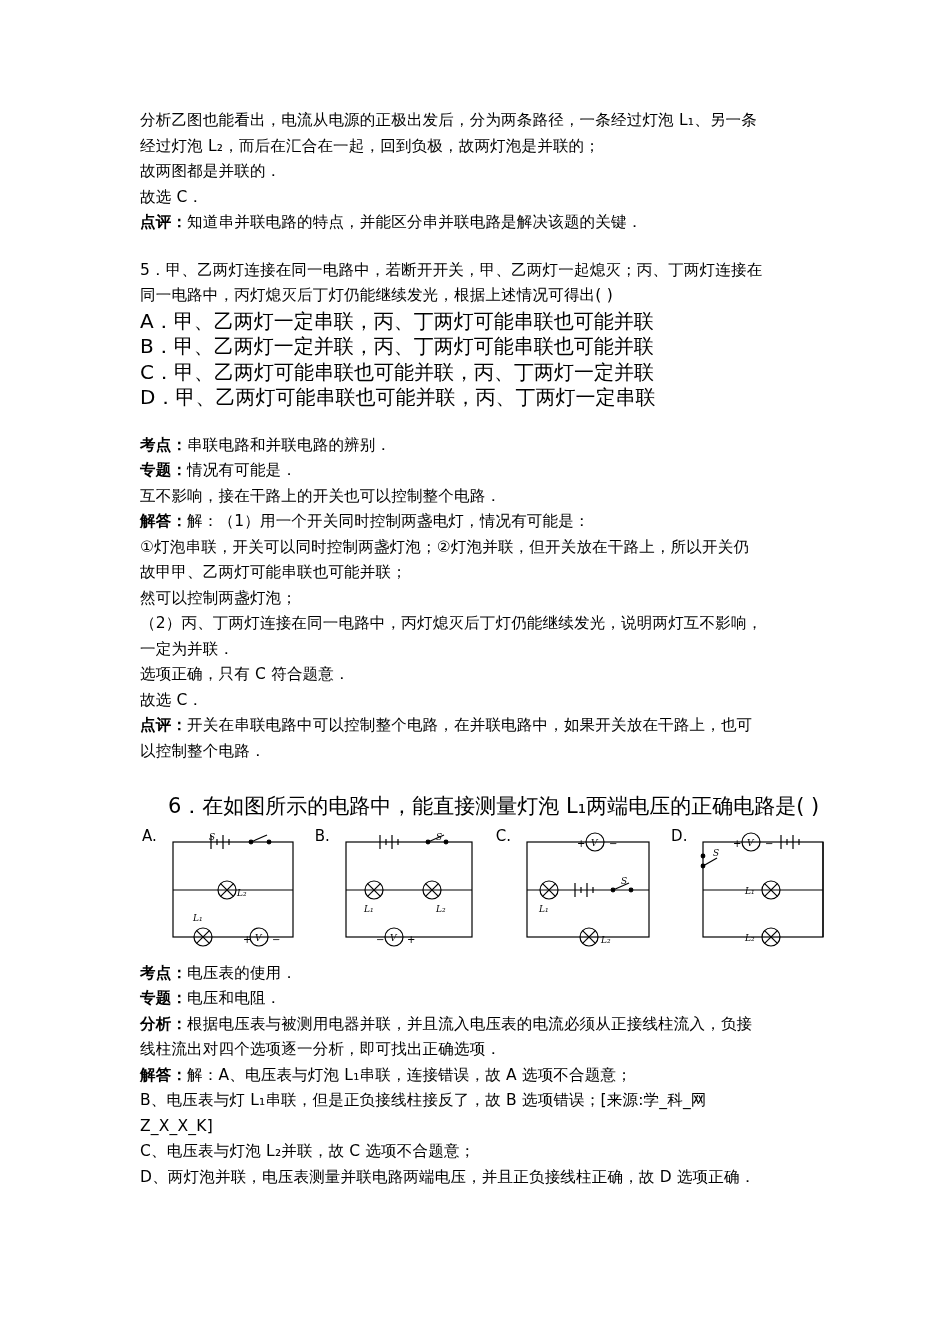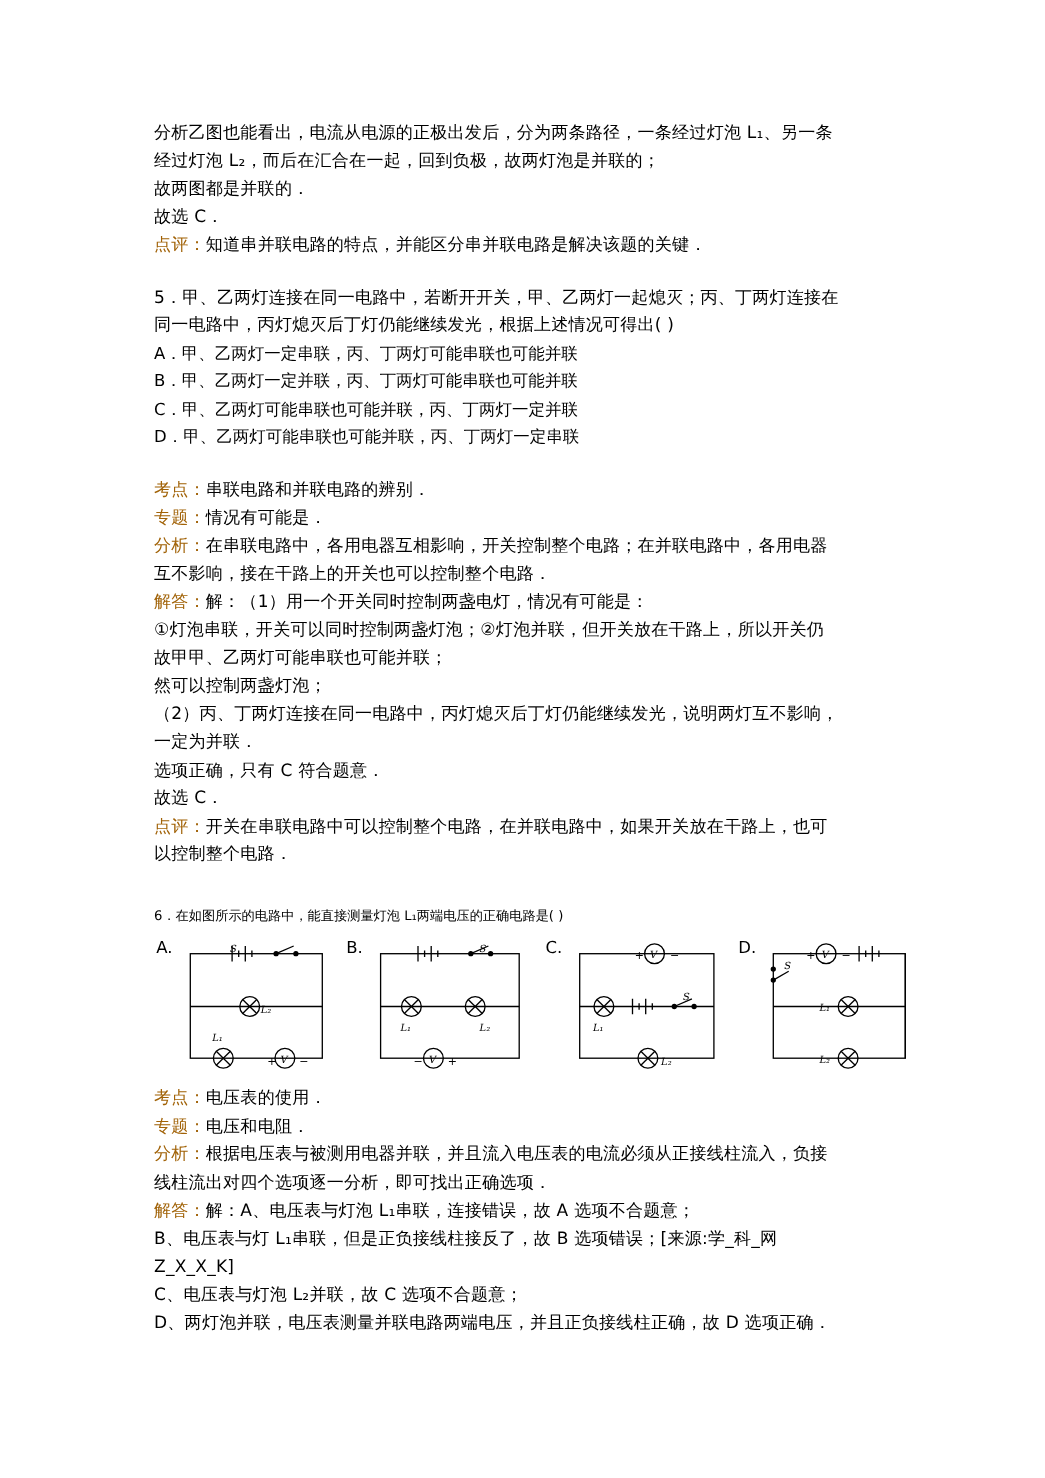--- a/index.html
+++ b/index.html
@@ -25,30 +25,31 @@
     line-height: 25.5px;
     letter-spacing: 0.2px;
   }
   .blk {
     margin: 0;
   }
   .gap-sm { height: 10px; }
   .gap-md { height: 22px; }
   .gap-lg { height: 30px; }
   .label {
-    color: #a16207;
-    font-weight: normal;
+    color: #000000;
+    font-weight: bold;
   }
   .opt {
-    font-size: 15px;
+    font-size: 20px;
     line-height: 25.5px;
   }
   .q-head {
-    font-size: 12px;
+    font-size: 21px;
     line-height: 25.5px;
+    margin-left: 28px;
   }
   .circuit-row {
     display: flex;
     align-items: flex-start;
     margin-top: 6px;
     margin-left: 2px;
   }
   .circuit-cell {
     display: flex;
     align-items: flex-start;
@@ -84,23 +85,20 @@
   <div class="opt blk">C．甲、乙两灯可能串联也可能并联，丙、丁两灯一定并联</div>
   <div class="opt blk">D．甲、乙两灯可能串联也可能并联，丙、丁两灯一定串联</div>
 
   <div class="gap-md"></div>
 
   <div class="line blk">
     <span class="label">考点：</span><span>串联电路和并联电路的辨别．</span>
   </div>
   <div class="line blk">
     <span class="label">专题：</span><span>情况有可能是．</span>
-  </div>
-  <div class="line blk">
-    <span class="label">分析：</span><span>在串联电路中，各用电器互相影响，开关控制整个电路；在并联电路中，各用电器</span>
   </div>
   <div class="line blk">互不影响，接在干路上的开关也可以控制整个电路．</div>
 
   <div class="line blk">
     <span class="label">解答：</span><span>解：（1）用一个开关同时控制两盏电灯，情况有可能是：</span>
   </div>
   <div class="line blk">①灯泡串联，开关可以同时控制两盏灯泡；②灯泡并联，但开关放在干路上，所以开关仍</div>
   <div class="line blk">故甲甲、乙两灯可能串联也可能并联；</div>
   <div class="line blk">然可以控制两盏灯泡；</div>
   <div class="line blk">（2）丙、丁两灯连接在同一电路中，丙灯熄灭后丁灯仍能继续发光，说明两灯互不影响，</div>

